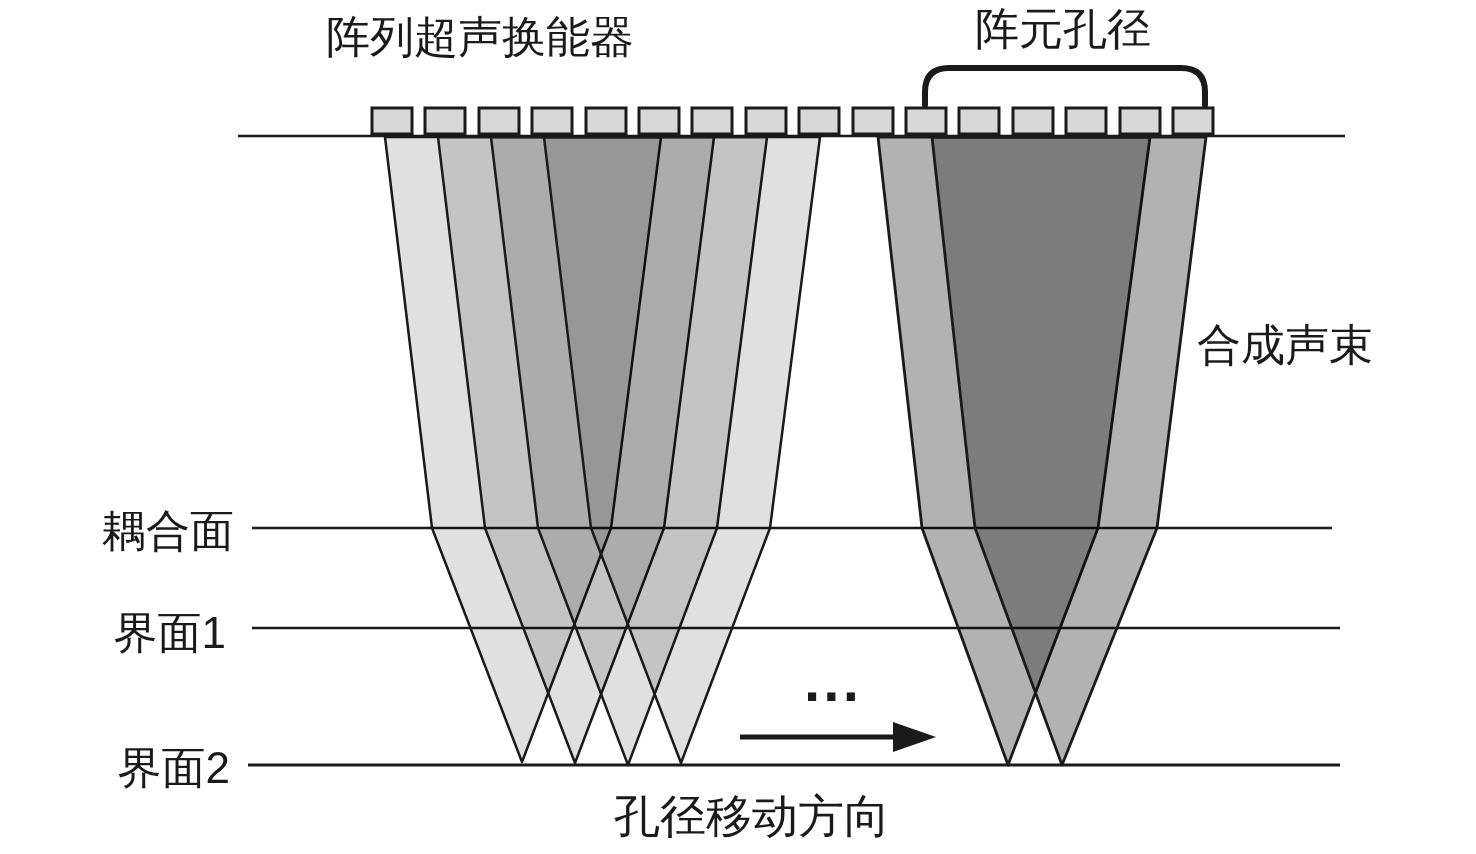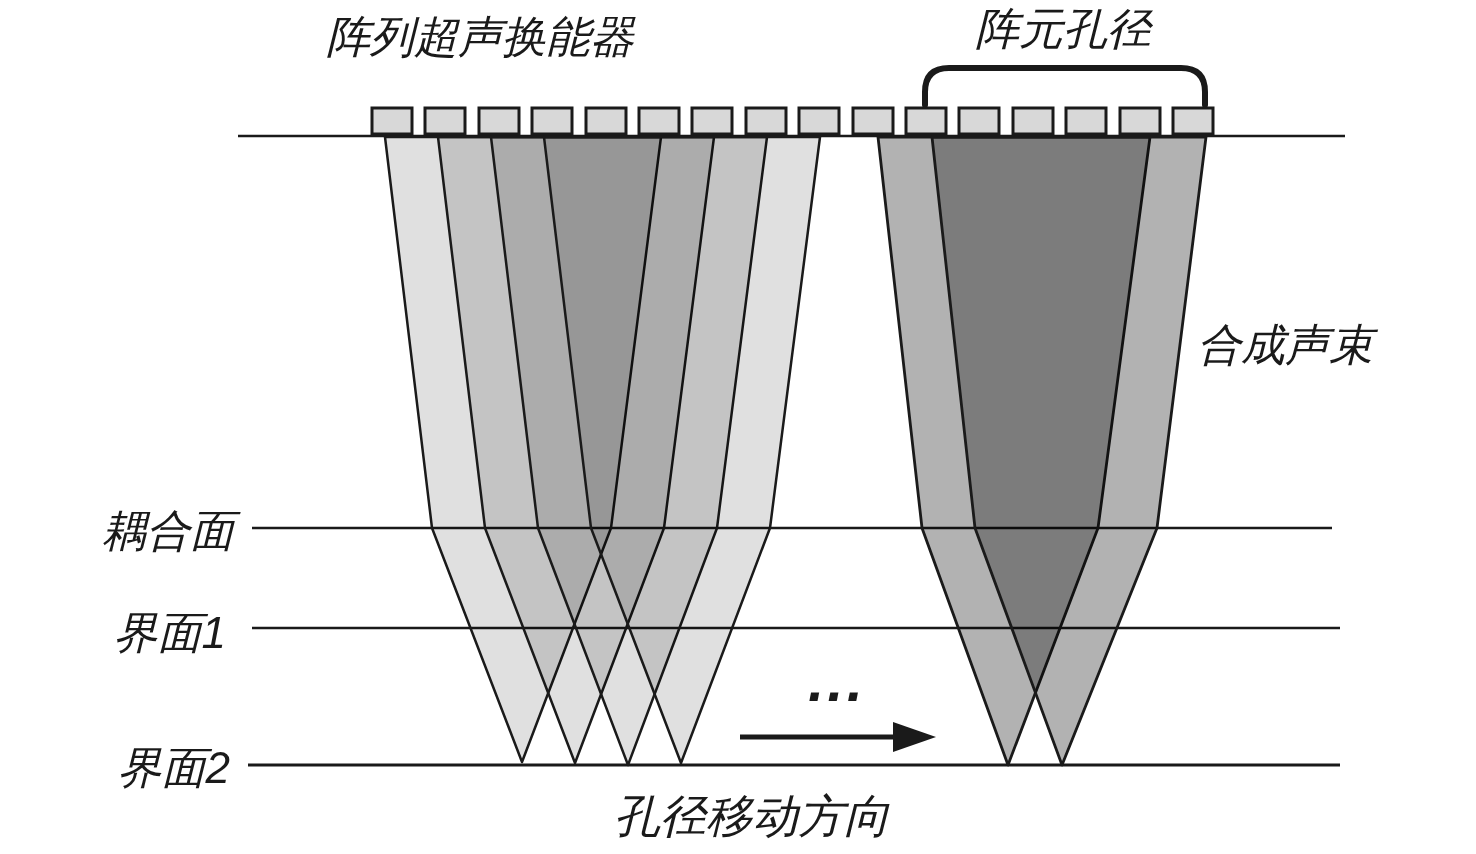--- a/index.html
+++ b/index.html
@@ -7,21 +7,20 @@
     padding: 0;
     background: #ffffff;
   }
   #stage {
     position: relative;
     width: 1476px;
     height: 854px;
     background: #ffffff;
     overflow: hidden;
     font-family: "Liberation Sans", sans-serif;
-    font-style: italic;
   }
   svg { display: block; }
   text {
     font-family: "Liberation Sans", "DejaVu Sans", sans-serif;
     fill: #1a1a1a;
   }
   .lbl { font-size: 44px; }
   .lbl-big { font-size: 46px; }
   .dots { font-size: 58px; font-weight: bold; }
 </style>

